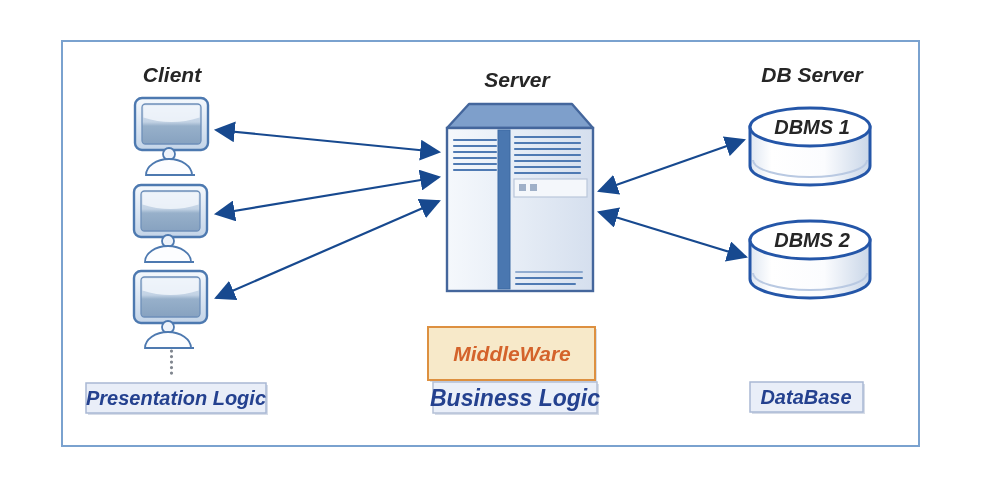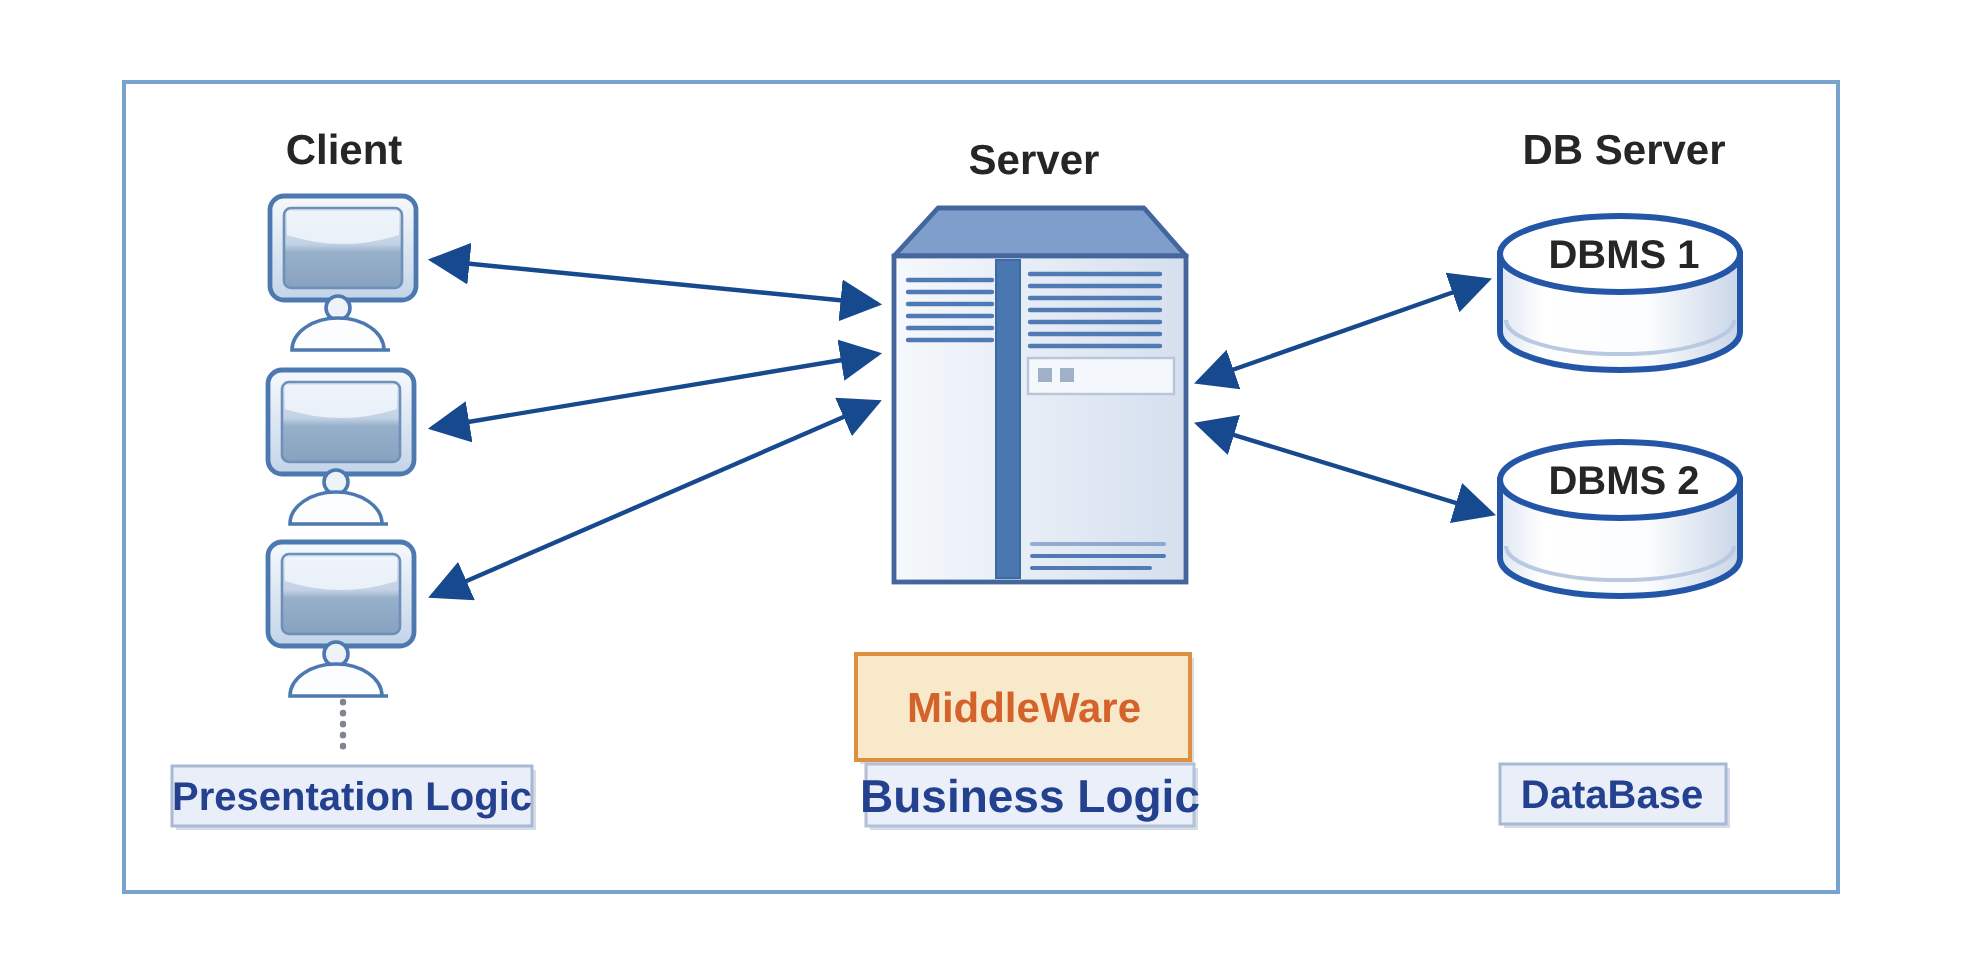--- a/index.html
+++ b/index.html
@@ -1,17 +1,17 @@
 <!DOCTYPE html>
 <html><head>
 <meta charset="utf-8">
 <style>
   html,body{margin:0;padding:0;background:#ffffff;}
   #canvas{position:relative;width:985px;height:483px;background:#ffffff;overflow:hidden;
-          font-family:"Liberation Sans",sans-serif;}
+          font-family:"Liberation Sans",sans-serif;font-style:italic;}
   svg text{font-family:"Liberation Sans",sans-serif;font-weight:bold;}
   .heading{font-size:21px;}
   .node-label{font-size:20px;}
   .layer-label{font-size:20px;}
   .mw-label{font-size:21px;}
   .biz-label{font-size:23px;}
 </style>
 </head>
 <body>
 

